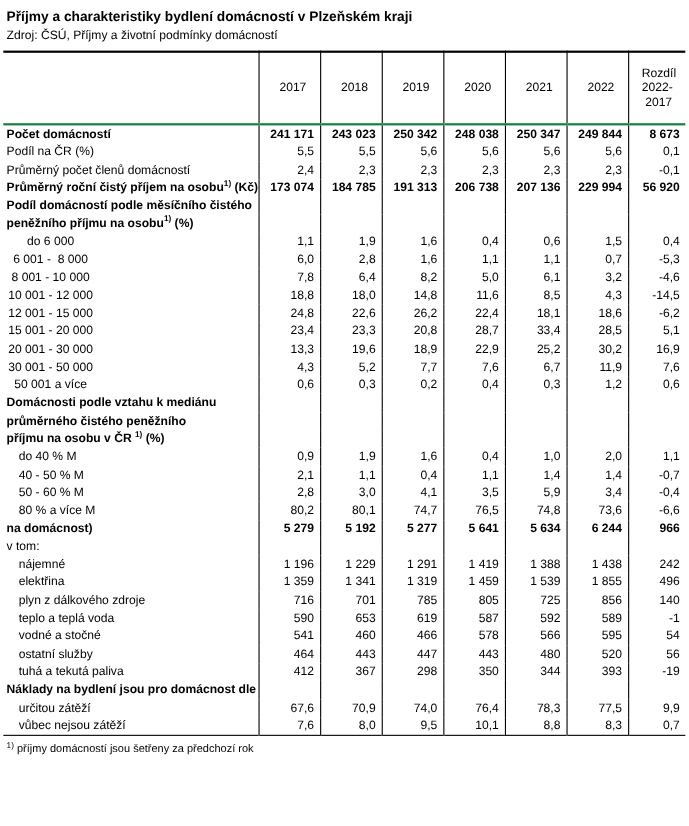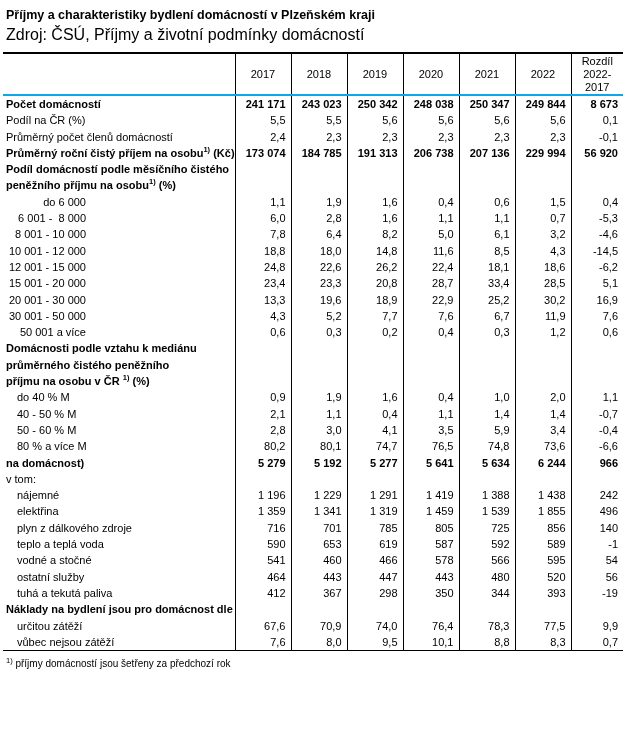--- a/index.html
+++ b/index.html
@@ -10,56 +10,56 @@
     font-family: "Liberation Sans", "DejaVu Sans", sans-serif;
     overflow: hidden;
   }
   .title {
     font-size: 12.5px;
     font-weight: 700;
     padding: 8px 0 0 6px;
     white-space: pre;
   }
   .source {
-    font-size: 16px;
+    font-size: 11px;
     padding: 4px 0 0 6px;
     white-space: pre;
   }
   .tablewrap { margin: 8px 3px 0 3px; }
   table {
     border-collapse: collapse;
     table-layout: fixed;
     width: 620px;
     border-top: 2px solid #000;
     border-bottom: 1px solid #000;
   }
   thead th {
-    border-bottom: 2px solid #0ea5e9;
+    border-bottom: 2px solid #15803d;
     font-weight: 400;
     font-size: 11px;
     height: 40px;
-    text-align: center;
+    text-align: right;
     vertical-align: middle;
-    padding: 0;
+    padding: 12px;
   }
   .vline { border-left: 1px solid #000; }
   tbody td {
     font-size: 11px;
     height: 16.3px;
     line-height: 16.3px;
     padding: 0;
     vertical-align: middle;
     white-space: pre;
     overflow: hidden;
   }
   td.lbl { padding-left: 3px; }
   td.lbl.indent { padding-left: 14px; }
   td.num { text-align: right; padding-right: 5px; }
   tr.bold td { font-weight: 700; }
-  .rangebox { display: inline-block; width: 80px; text-align: right; }
+  .rangebox { display: inline-block; width: 80px; text-align: center; }
   sup { font-size: 7.5px; vertical-align: super; line-height: 0; }
   .diffhead div { font-size: 11px; line-height: 13px; }
   .footnote {
     font-size: 10px;
     padding: 7px 0 0 6px;
     white-space: pre;
   }
 </style>
 </head>
 <body>

